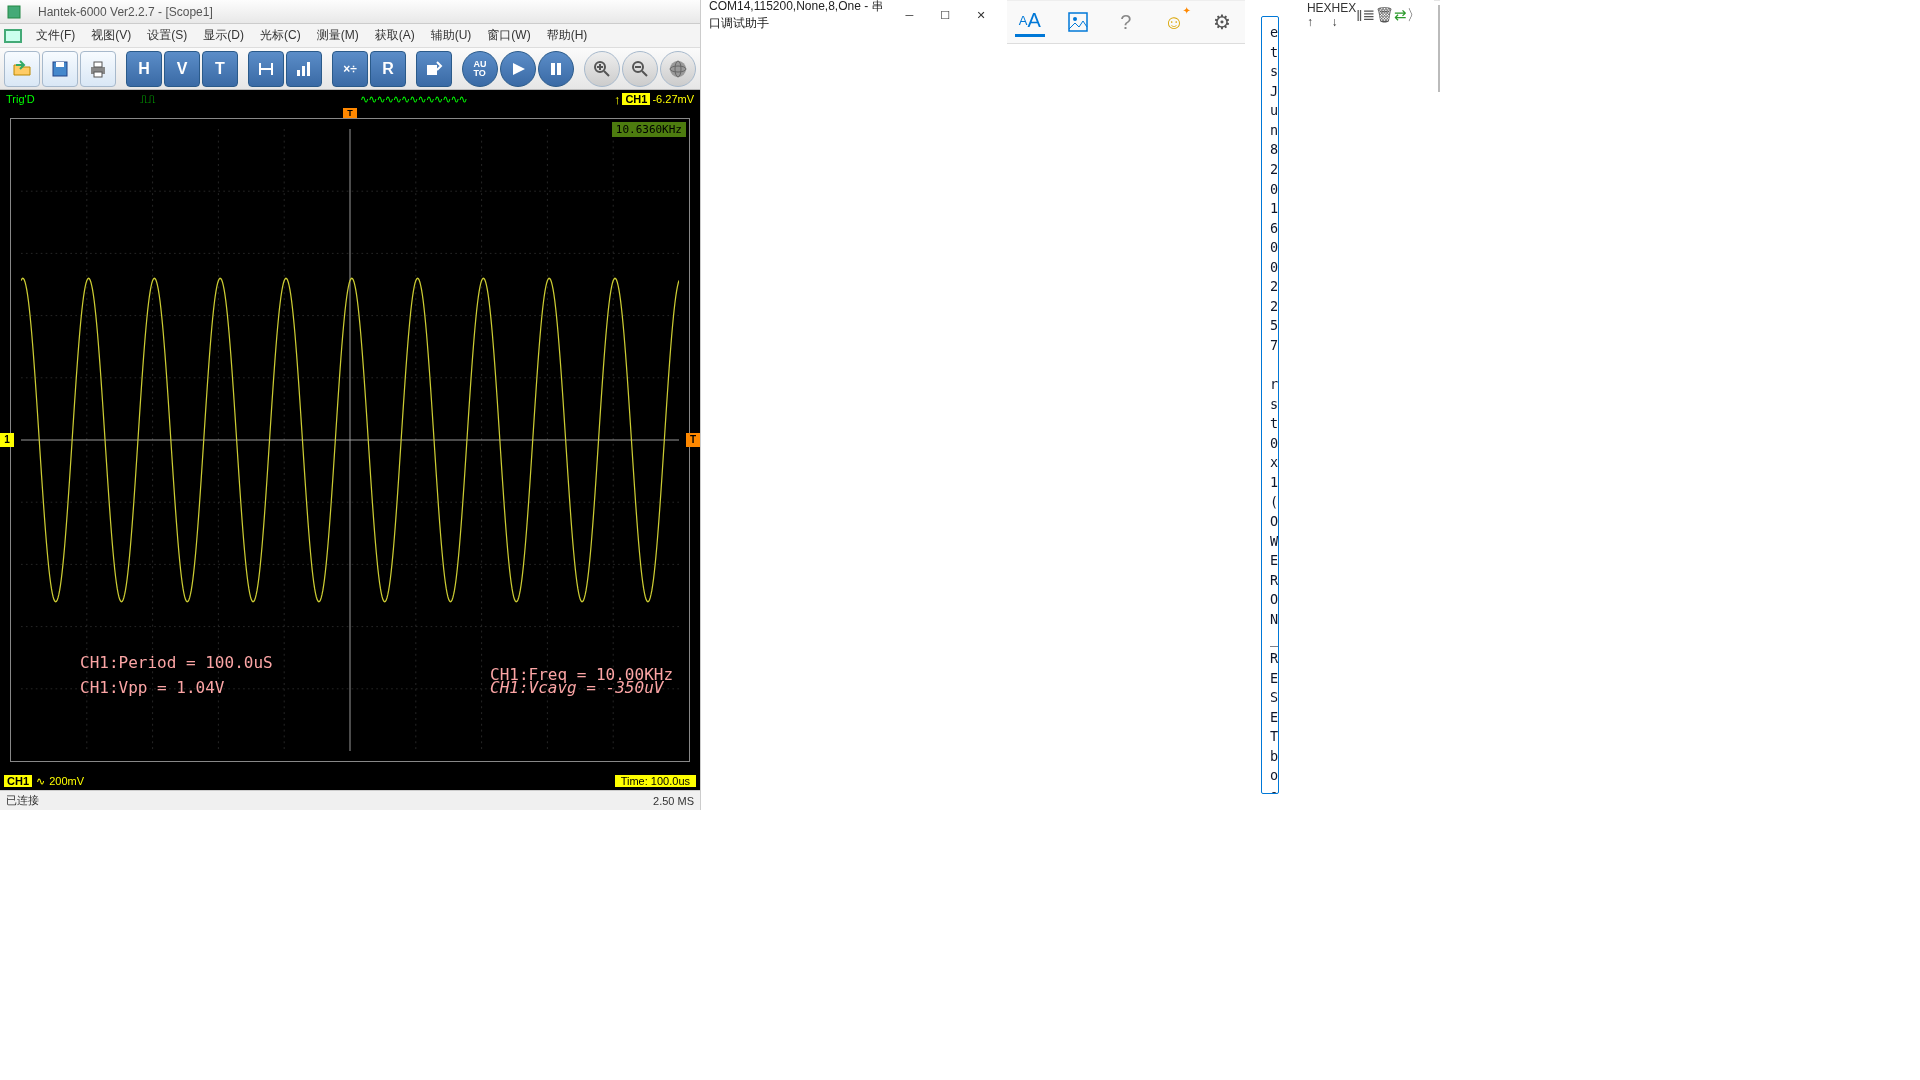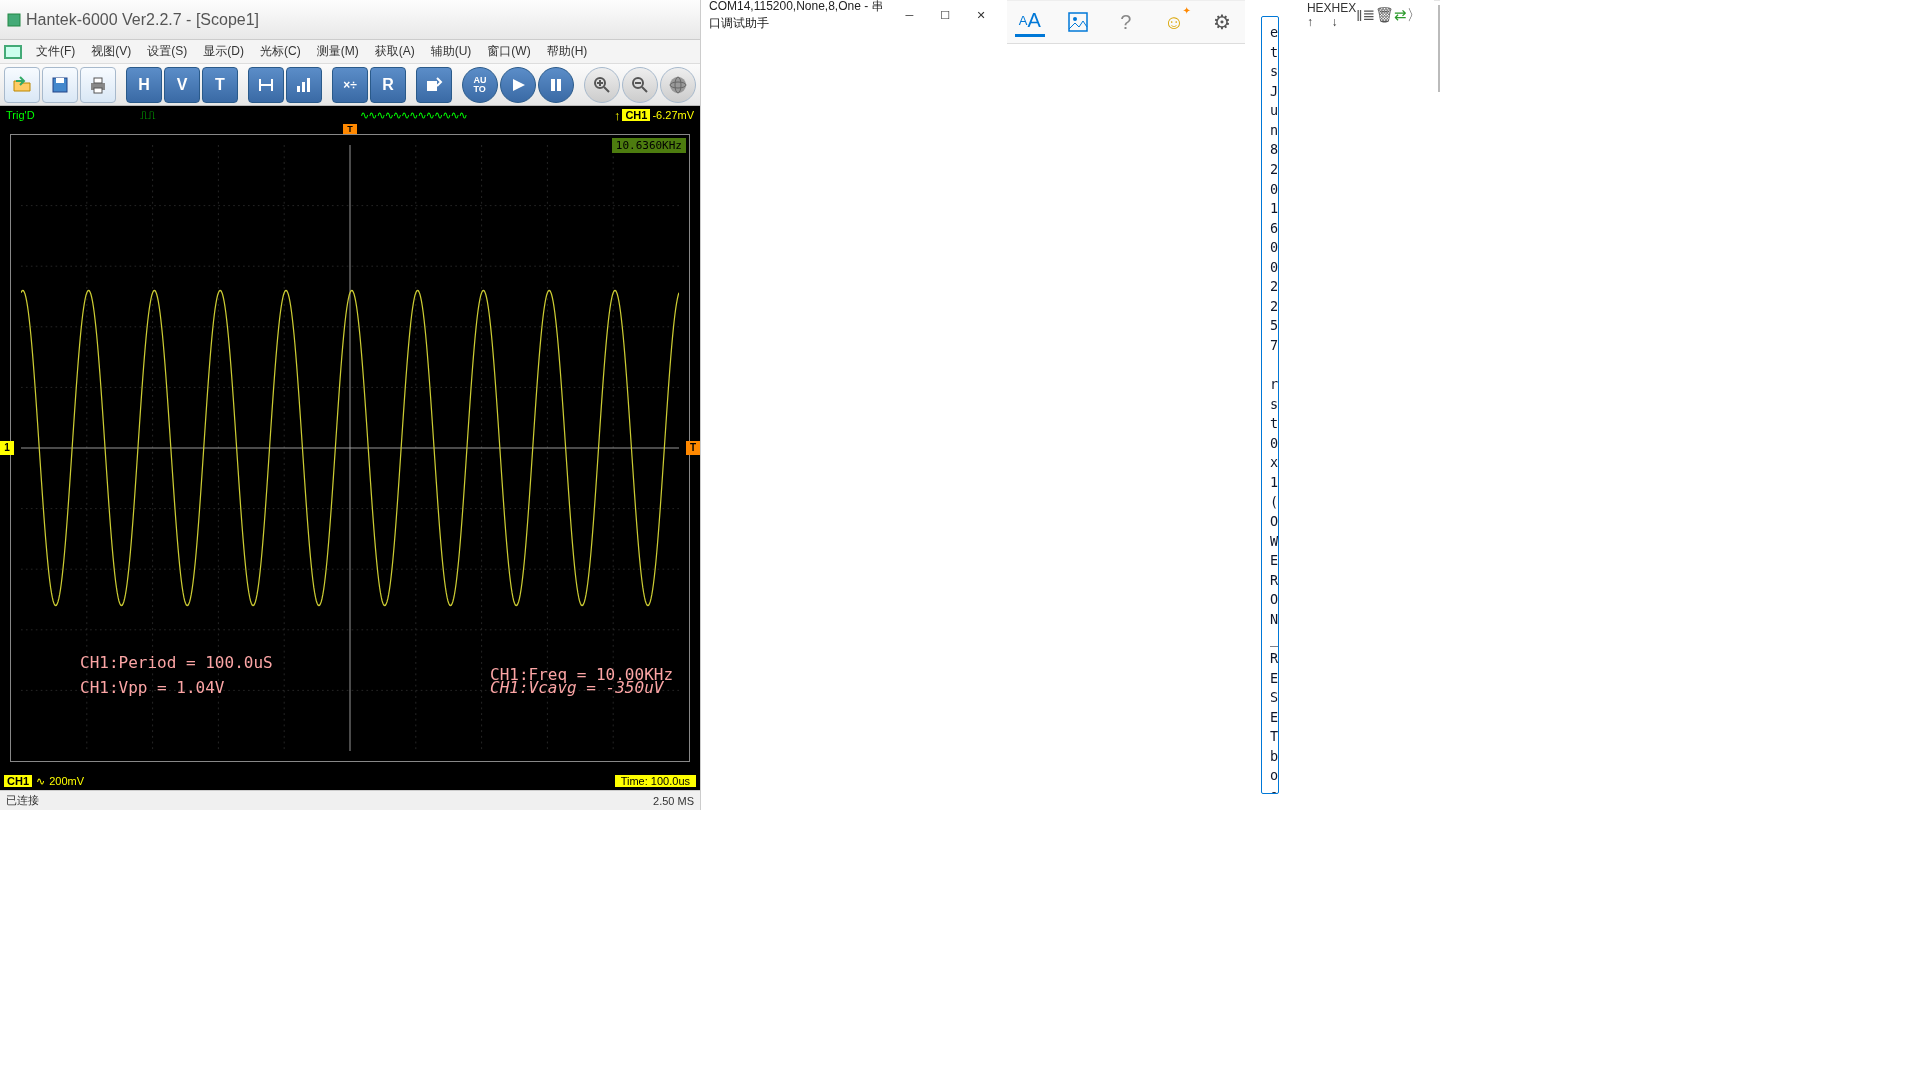--- a/index.html
+++ b/index.html
@@ -1,20 +1,20 @@
 <!DOCTYPE html>
 <html><head>
 <meta charset="utf-8">
 <style>
 * { margin:0; padding:0; box-sizing:border-box; font-family:"Segoe UI","Microsoft YaHei",sans-serif; }
 body { width:1440px; height:810px; background:#fff; display:flex; overflow:hidden; }
 
 
 .scope { width:846px; height:810px; display:flex; flex-direction:column; background:#f0f0f0; }
-.scope-title { height:40px; background:linear-gradient(#fdfdfd,#e8e8e8); border-bottom:1px solid #ccc; display:flex; align-items:center; padding:0 6px; font-size:16px; color:#555; }
+.scope-title { height:24px; background:linear-gradient(#fdfdfd,#e8e8e8); border-bottom:1px solid #ccc; display:flex; align-items:center; padding:0 6px; font-size:12px; color:#555;gap:12px; }
 .scope-title svg { margin-right:4px; }
 .menubar { height:24px; background:#f4f4f4; border-bottom:1px solid #ddd; display:flex; align-items:center; padding:0 4px; font-size:12px; color:#333; }
 .menubar span { padding:2px 8px; cursor:default; }
 .toolbar { height:42px; background:linear-gradient(#fbfbfb,#e6e6e6); border-bottom:1px solid #bbb; display:flex; align-items:center; padding:0 4px; gap:2px; }
 .tbtn { width:36px; height:36px; border:1px solid #a7b9cc; border-radius:4px; background:linear-gradient(#f7fbff,#d9e7f5); display:flex; align-items:center; justify-content:center; font-weight:bold; color:#2a5a8a; font-size:16px; }
 .tbtn.sq { background:linear-gradient(#5b8dc8,#3a6aa5); color:#fff; border-color:#2a5a8a; }
 .tbtn.rnd { border-radius:50%; }
 .tbtn.gray { background:linear-gradient(#eee,#ccc); color:#666; }
 .tsep { width:6px; }
 .status-strip { height:18px; background:#000; display:flex; align-items:center; font-size:11px; position:relative; }

